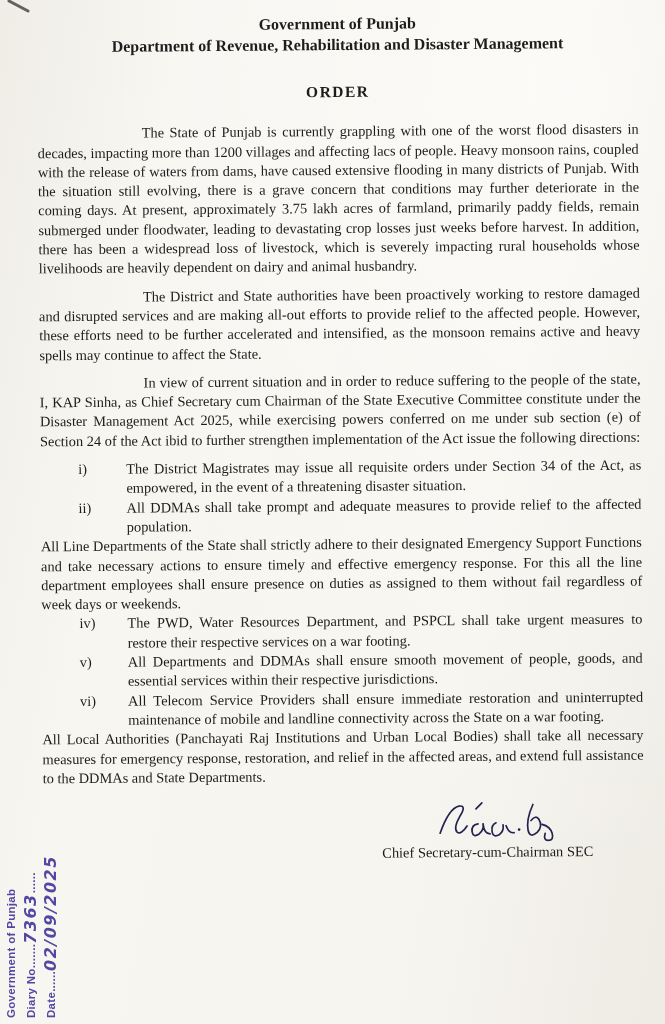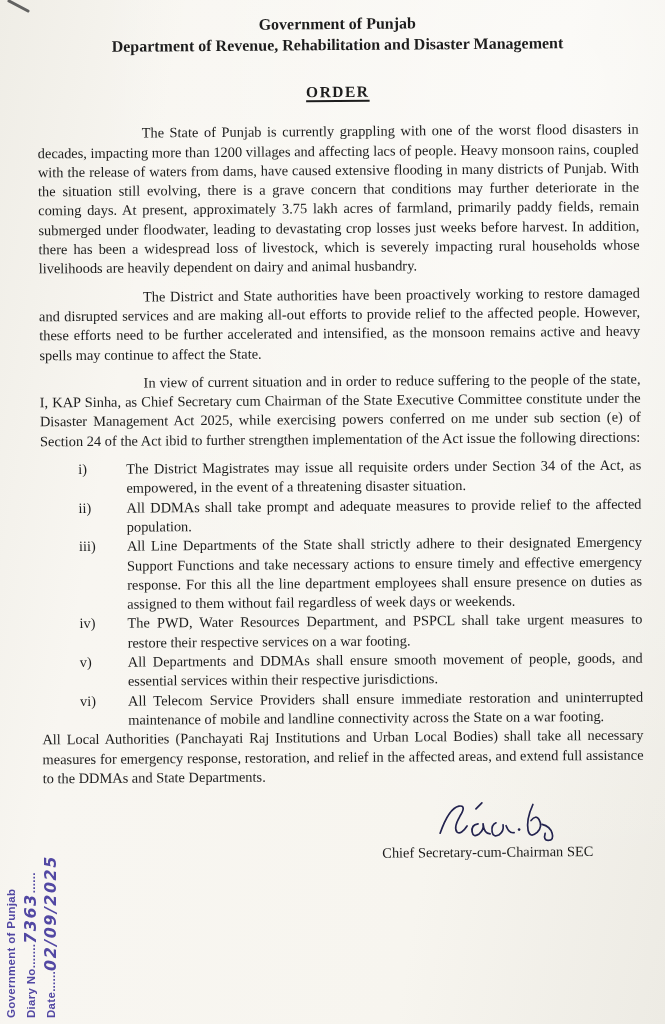--- a/index.html
+++ b/index.html
@@ -25,21 +25,20 @@
     font-size:14.4px;
     line-height:19.3px;
     text-align:justify;
   }
   .doc-header{text-align:center;font-weight:bold;font-size:16px;line-height:20.5px;padding-top:6px;}
   .order-heading{
     text-align:center;font-weight:bold;font-size:15.5px;letter-spacing:1.5px;
     margin-top:27px;
   }
   .order-heading span{
-    text-decoration:underline;
     text-underline-offset:3px;
     text-decoration-thickness:1.5px;
   }
   .body-para{margin-top:21px;text-indent:104px;}
   .body-para + .body-para{margin-top:9px;}
   .directions{margin-top:9px;}
   .direction-row{display:flex;margin-top:0;}
   .direction-marker{flex:none;margin-left:38px;width:48px;}
   .direction-text{flex:1;}
   .signature-block{
@@ -101,21 +100,20 @@
   <div class="directions">
     <div class="direction-row">
       <span class="direction-marker">i)</span>
       <span class="direction-text">The District Magistrates may issue all requisite orders under Section 34 of the Act, as empowered, in the event of a threatening disaster situation.</span>
     </div>
     <div class="direction-row">
       <span class="direction-marker">ii)</span>
       <span class="direction-text">All DDMAs shall take prompt and adequate measures to provide relief to the affected population.</span>
     </div>
     <div class="direction-row">
-      <span class="direction-marker">iii)</span>
       <span class="direction-text">All Line Departments of the State shall strictly adhere to their designated Emergency Support Functions and take necessary actions to ensure timely and effective emergency response. For this all the line department employees shall ensure presence on duties as assigned to them without fail regardless of week days or weekends.</span>
     </div>
     <div class="direction-row">
       <span class="direction-marker">iv)</span>
       <span class="direction-text">The PWD, Water Resources Department, and PSPCL shall take urgent measures to restore their respective services on a war footing.</span>
     </div>
     <div class="direction-row">
       <span class="direction-marker">v)</span>
       <span class="direction-text">All Departments and DDMAs shall ensure smooth movement of people, goods, and essential services within their respective jurisdictions.</span>
     </div>

